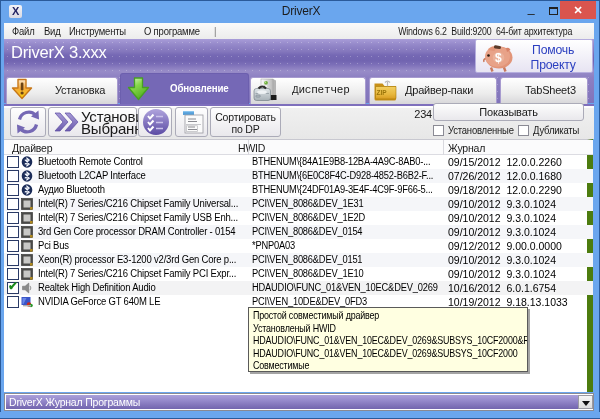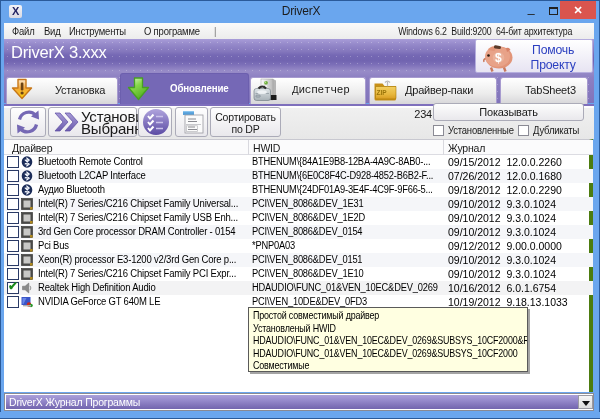--- a/index.html
+++ b/index.html
@@ -61,24 +61,24 @@
 #tb5 .t { position:absolute; left:0; top:4px; width:100%; text-align:center; font-size:10.5px; line-height:11.5px; color:#1a1a1a; }
 #count { position:absolute; left:380px; top:0px; width:48px; text-align:right; font-size:11px; color:#1a1a1a; }
 #showbtn { position:absolute; left:429px; top:-5px; width:151px; height:18px; background:linear-gradient(#fdfdfd,#e9e8ec); border:1px solid #ababb8; border-radius:3px; text-align:center; font-size:11px; color:#1a1a1a; line-height:16px; }
 .cbrow { position:absolute; top:16px; font-size:10.5px; color:#1a1a1a; white-space:nowrap; }
 .cbrow .lt { display:inline-block; transform:scaleX(.9); transform-origin:left; }
 .cb { display:inline-block; width:11px; height:11px; border:1px solid #8a8a94; background:#fff; vertical-align:-2px; margin-right:4px; }
 #cb1 { left:429px; }
 #cb2 { left:514px; }
 
 
-#table { position:absolute; left:4px; top:139px; width:589px; height:253px; background:#fff; border-top:1px solid #c8c8d0; border-right:4px solid #4d7c0f; }
+#table { position:absolute; left:4px; top:139px; width:589px; height:253px; background:#fff; border-top:1px solid #c8c8d0; border-right:6px solid #4d7c0f; }
 #thead { position:absolute; left:0; top:0; width:589px; height:15px; background:#fbfbfc; border-bottom:1px solid #dcdce2; font-size:10.5px; color:#1a1a1a; }
 #thead .c1 { position:absolute; left:8px; top:2px; }
-#thead .c2 { position:absolute; left:249px; top:2px; }
+#thead .c2 { position:absolute; left:234px; top:2px; }
 #thead .c3 { position:absolute; left:444px; top:2px; }
 #thead .v1 { position:absolute; left:244px; top:0; width:1px; height:15px; background:#d8d8de; }
 #thead .v2 { position:absolute; left:438.5px; top:0; width:1px; height:15px; background:#d8d8de; }
 .row { position:absolute; left:0; width:589px; height:14px; font-size:10px; color:#000; }
 .row.alt { background:#f5f6f9; }
 .row.sel { background:#f3f3f4; }
 .row .cb2 { position:absolute; left:3px; top:0.5px; width:12px; height:12px; border:1.5px solid #2a3a66; background:#fff; }
 .row .icon { position:absolute; left:17px; top:1px; width:12px; height:12px; }
 .row .name { position:absolute; left:34px; top:1px; white-space:nowrap; transform:scaleX(.95); transform-origin:left; }
 .row .hwid { position:absolute; left:248px; top:1px; white-space:nowrap; transform:scaleX(.93); transform-origin:left; }

